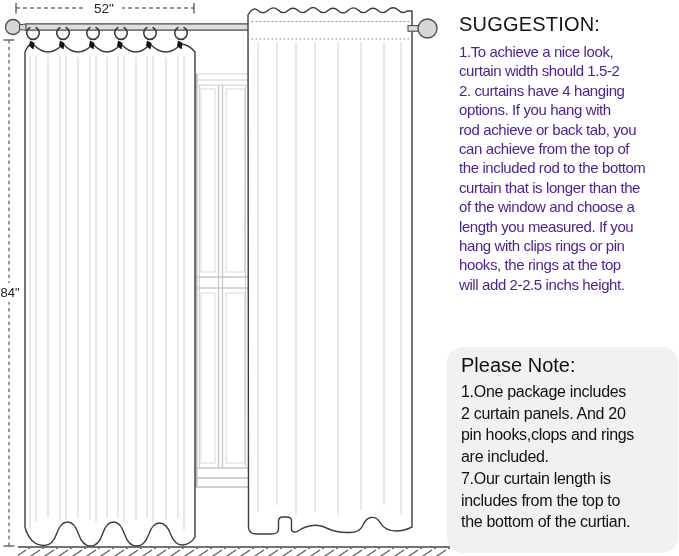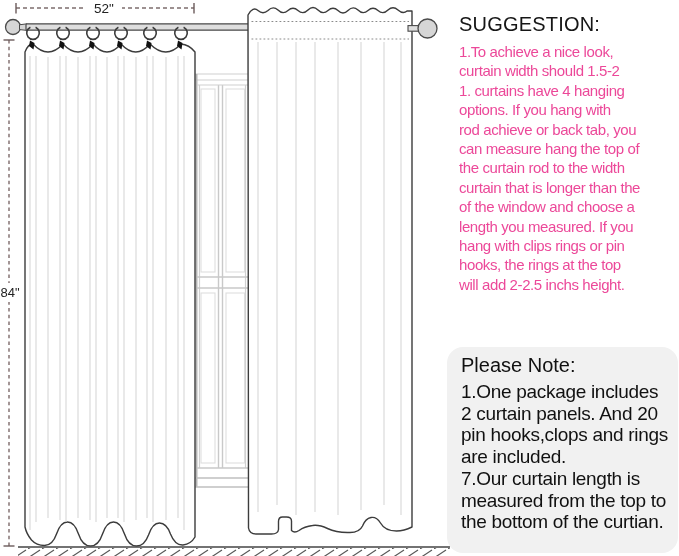--- a/index.html
+++ b/index.html
@@ -7,30 +7,30 @@
     position:relative;width:679px;height:556px;background:#ffffff;
     overflow:hidden;font-family:"Liberation Sans",sans-serif;color:#1a1a1a;
   }
   .art{position:absolute;left:0;top:0;}
   .textcol{position:absolute;left:459px;top:13px;width:220px;}
   .textcol h1{
     font-size:20px;font-weight:400;margin:0 0 6px 0;letter-spacing:.2px;color:#161616;
     white-space:nowrap;
   }
   .para .tline{
-    font-size:15px;line-height:19.4px;letter-spacing:-.4px;white-space:nowrap;color:#ec4899;
+    font-size:15px;line-height:19.4px;letter-spacing:-.4px;white-space:nowrap;color:#4c1d95;
   }
   .notebox{
     position:absolute;left:447px;top:347px;width:231px;height:206px;
     background:#f1f1f1;border-radius:16px;box-sizing:border-box;
     padding:7px 0 0 14px;color:#111;
   }
   .notebox h2{font-size:20px;font-weight:400;margin:0 0 4px 0;white-space:nowrap;}
   .notebox .tline{
-    font-size:19px;line-height:21.7px;letter-spacing:-.3px;white-space:nowrap;
+    font-size:16px;line-height:21.7px;letter-spacing:-.3px;white-space:nowrap;
   }
   svg text{font-family:"Liberation Sans",sans-serif;}
 </style>
 </head>
 <body>
 
 <div class="page">
 
   <svg class="art" width="458" height="556" viewBox="0 0 458 556">
     <defs>
@@ -168,40 +168,40 @@
       <rect x="0" y="283" width="21" height="19" fill="#ffffff"></rect>
       <text x="0.5" y="297" font-size="13" fill="#222">84"</text>
     </g>
   </svg>
 
   <div class="textcol">
     <h1>SUGGESTION:</h1>
     <div class="para">
       <div class="tline">1.To achieve a nice look,</div>
       <div class="tline">curtain width should 1.5-2</div>
-      <div class="tline">1. curtains have 4 hanging</div>
+      <div class="tline">2. curtains have 4 hanging</div>
       <div class="tline">options. If you hang with</div>
       <div class="tline">rod achieve or back tab, you</div>
-      <div class="tline">can measure hang the top of</div>
-      <div class="tline">the curtain rod to the width</div>
+      <div class="tline">can achieve from the top of</div>
+      <div class="tline">the included rod to the bottom</div>
       <div class="tline">curtain that is longer than the</div>
       <div class="tline">of the window and choose a</div>
       <div class="tline">length you measured. If you</div>
       <div class="tline">hang with clips rings or pin</div>
       <div class="tline">hooks, the rings at the top</div>
       <div class="tline">will add 2-2.5 inchs height.</div>
     </div>
   </div>
 
   <div class="notebox">
     <h2>Please Note:</h2>
     <div>
       <div class="tline">1.One package includes</div>
       <div class="tline">2 curtain panels. And 20</div>
       <div class="tline">pin hooks,clops and rings</div>
       <div class="tline">are included.</div>
       <div class="tline">7.Our curtain length is</div>
-      <div class="tline">measured from the top to</div>
+      <div class="tline">includes from the top to</div>
       <div class="tline">the bottom of the curtian.</div>
     </div>
   </div>
 
 </div>
 
 </body></html>

